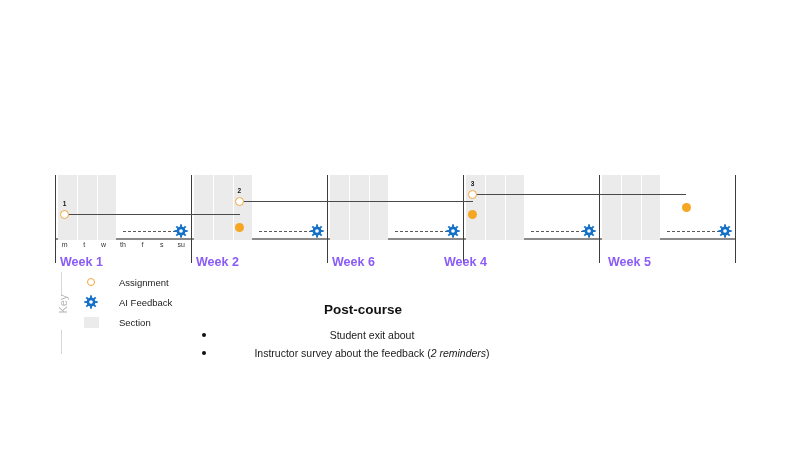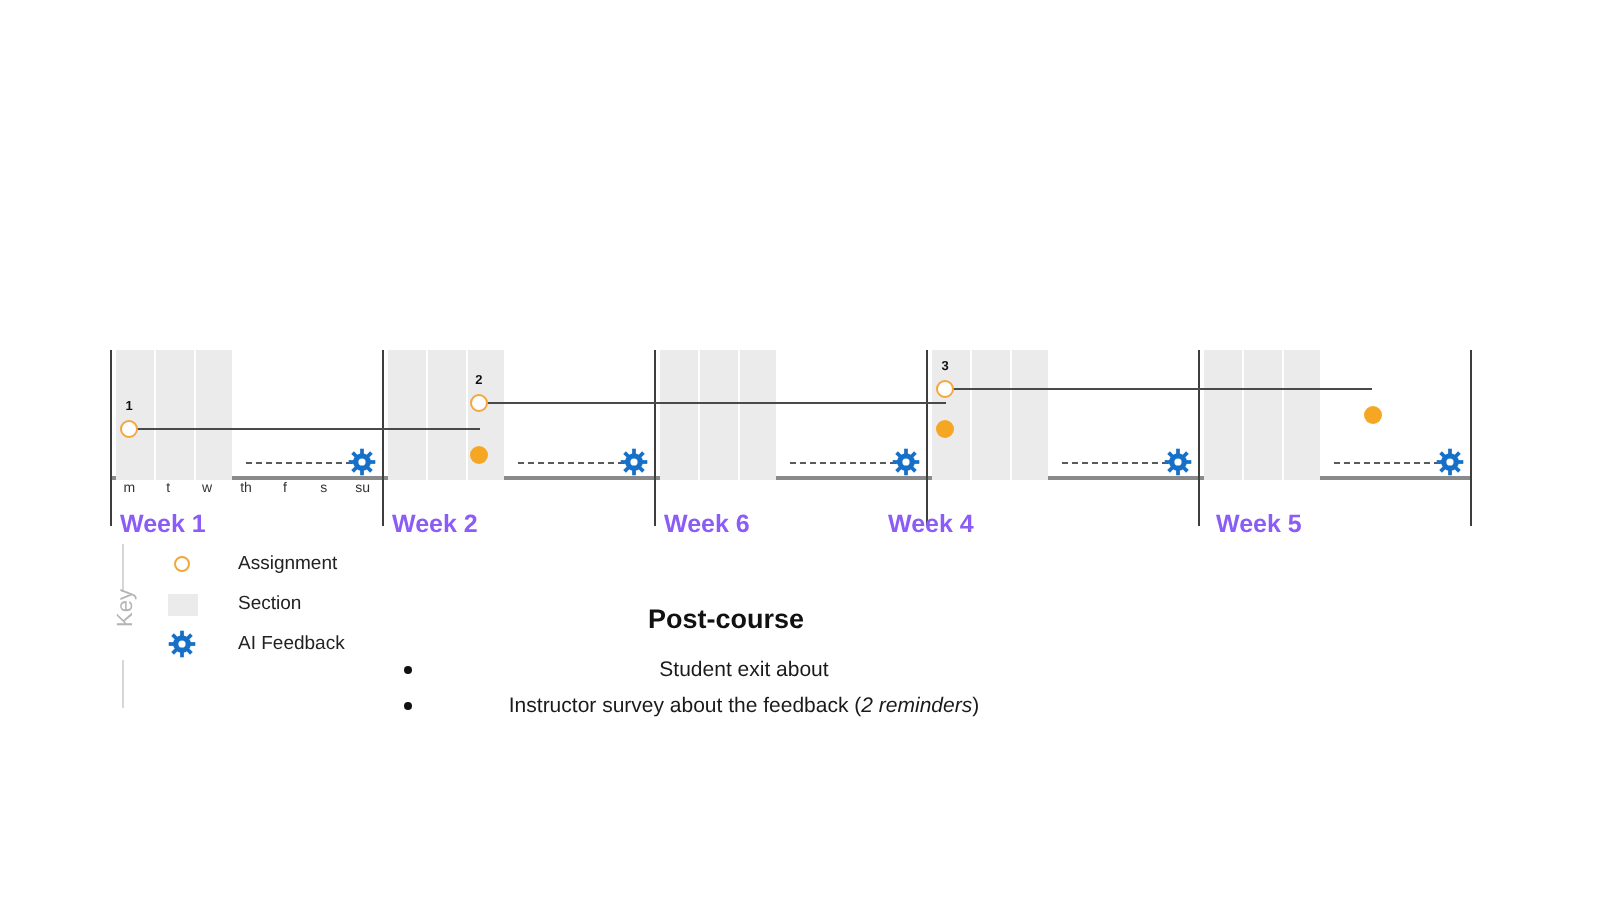--- a/index.html
+++ b/index.html
@@ -203,46 +203,46 @@
     <div class="key-bar" style="top:0;height:24px;"></div>
     <div class="key-rot">Key</div>
     <div class="key-bar" style="top:58px;height:24px;"></div>
 
     <div class="legend">
       <div class="lg-row">
         <span class="lg-mark">
             <span class="m-open"></span>
           </span>
         <span class="lg-text">Assignment</span>
-      </div>
-      <div class="lg-row">
-        <span class="lg-mark">
-            <span class="m-sec"></span>
-          </span>
-        <span class="lg-text">Section</span>
       </div>
       <div class="lg-row">
         <span class="lg-mark">
           <svg width="14" height="14" viewBox="0 0 24 24" aria-hidden="true">
             <g fill="#1570C8">
               <circle cx="12" cy="12" r="7.6"></circle>
               <rect x="10.4" y="0.6" width="3.2" height="5"></rect>
               <rect x="10.4" y="18.4" width="3.2" height="5"></rect>
               <rect x="0.6" y="10.4" width="5" height="3.2"></rect>
               <rect x="18.4" y="10.4" width="5" height="3.2"></rect>
               <rect x="10.4" y="0.6" width="3.2" height="5" transform="rotate(45 12 12)"></rect>
               <rect x="10.4" y="18.4" width="3.2" height="5" transform="rotate(45 12 12)"></rect>
               <rect x="0.6" y="10.4" width="5" height="3.2" transform="rotate(45 12 12)"></rect>
               <rect x="18.4" y="10.4" width="5" height="3.2" transform="rotate(45 12 12)"></rect>
             </g>
             <circle cx="12" cy="12" r="3.1" fill="#ffffff"></circle>
           </svg>
         </span>
         <span class="lg-text">AI Feedback</span>
       </div>
+      <div class="lg-row">
+        <span class="lg-mark">
+            <span class="m-sec"></span>
+          </span>
+        <span class="lg-text">Section</span>
+      </div>
     </div>
   </div>
 
   <div class="post">
     <div class="post-h">Post-course</div>
     <div class="post-li">
       <span class="bullet"></span>
       <span>Student exit about</span>
     </div>
     <div class="post-li">

